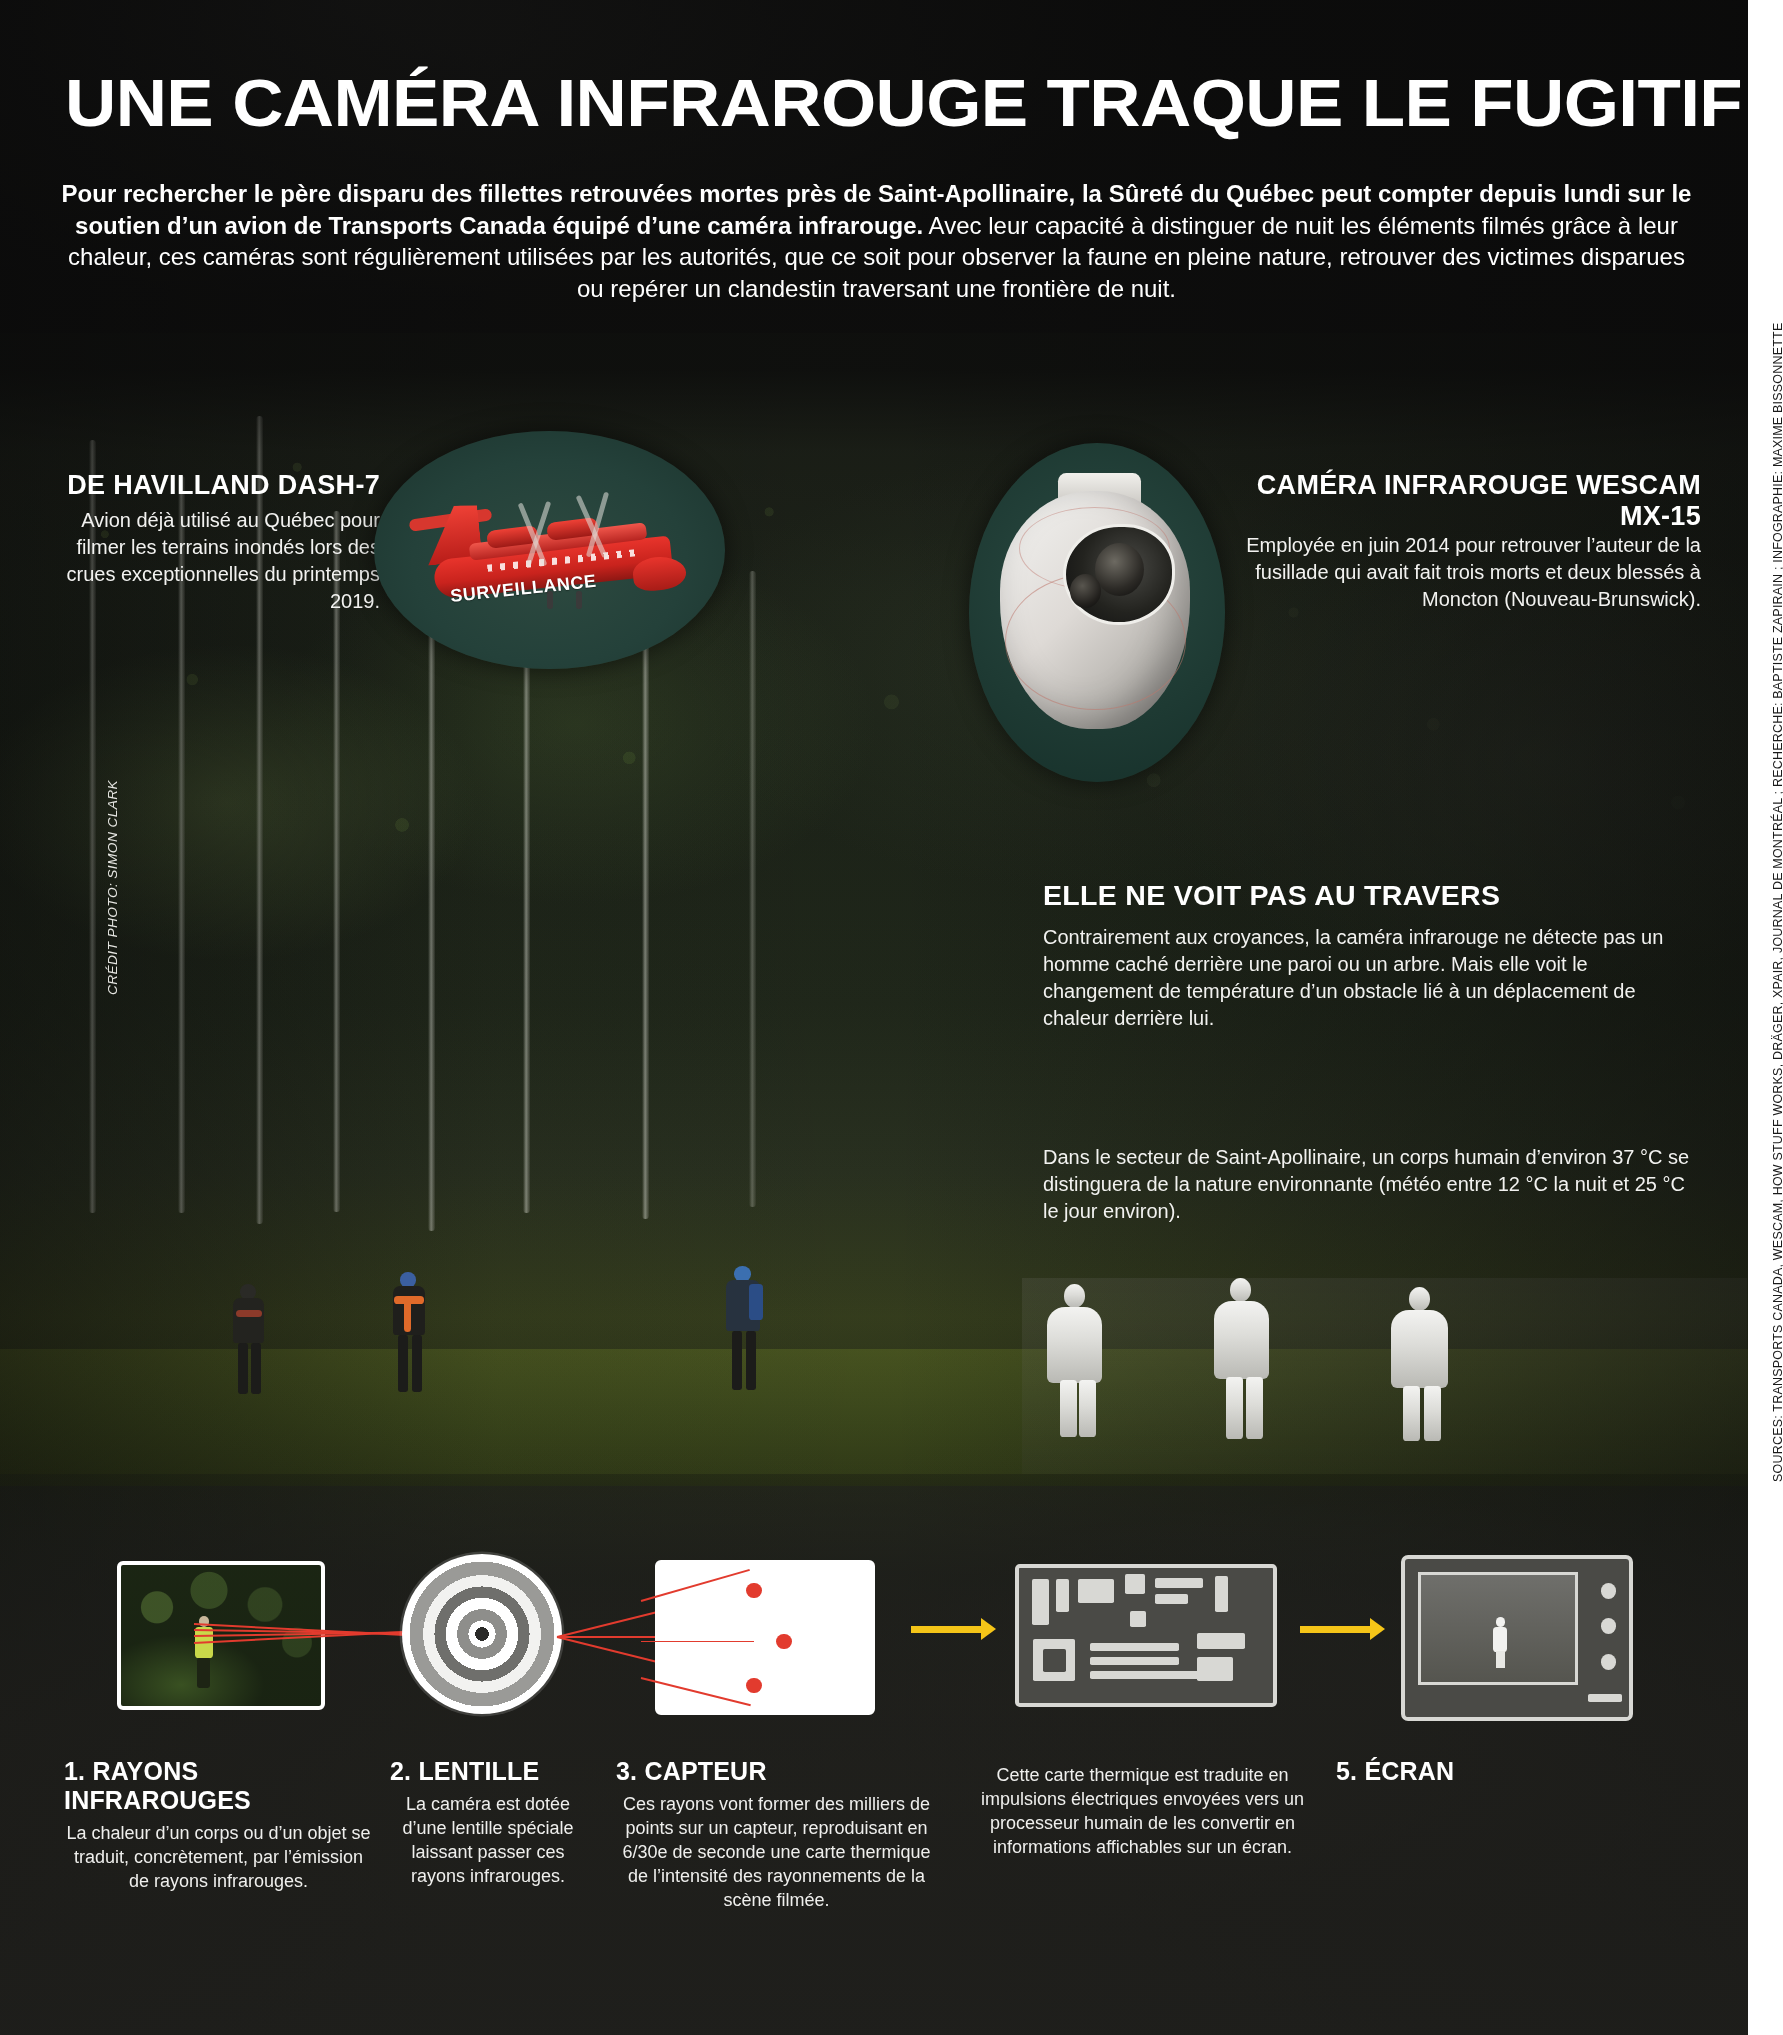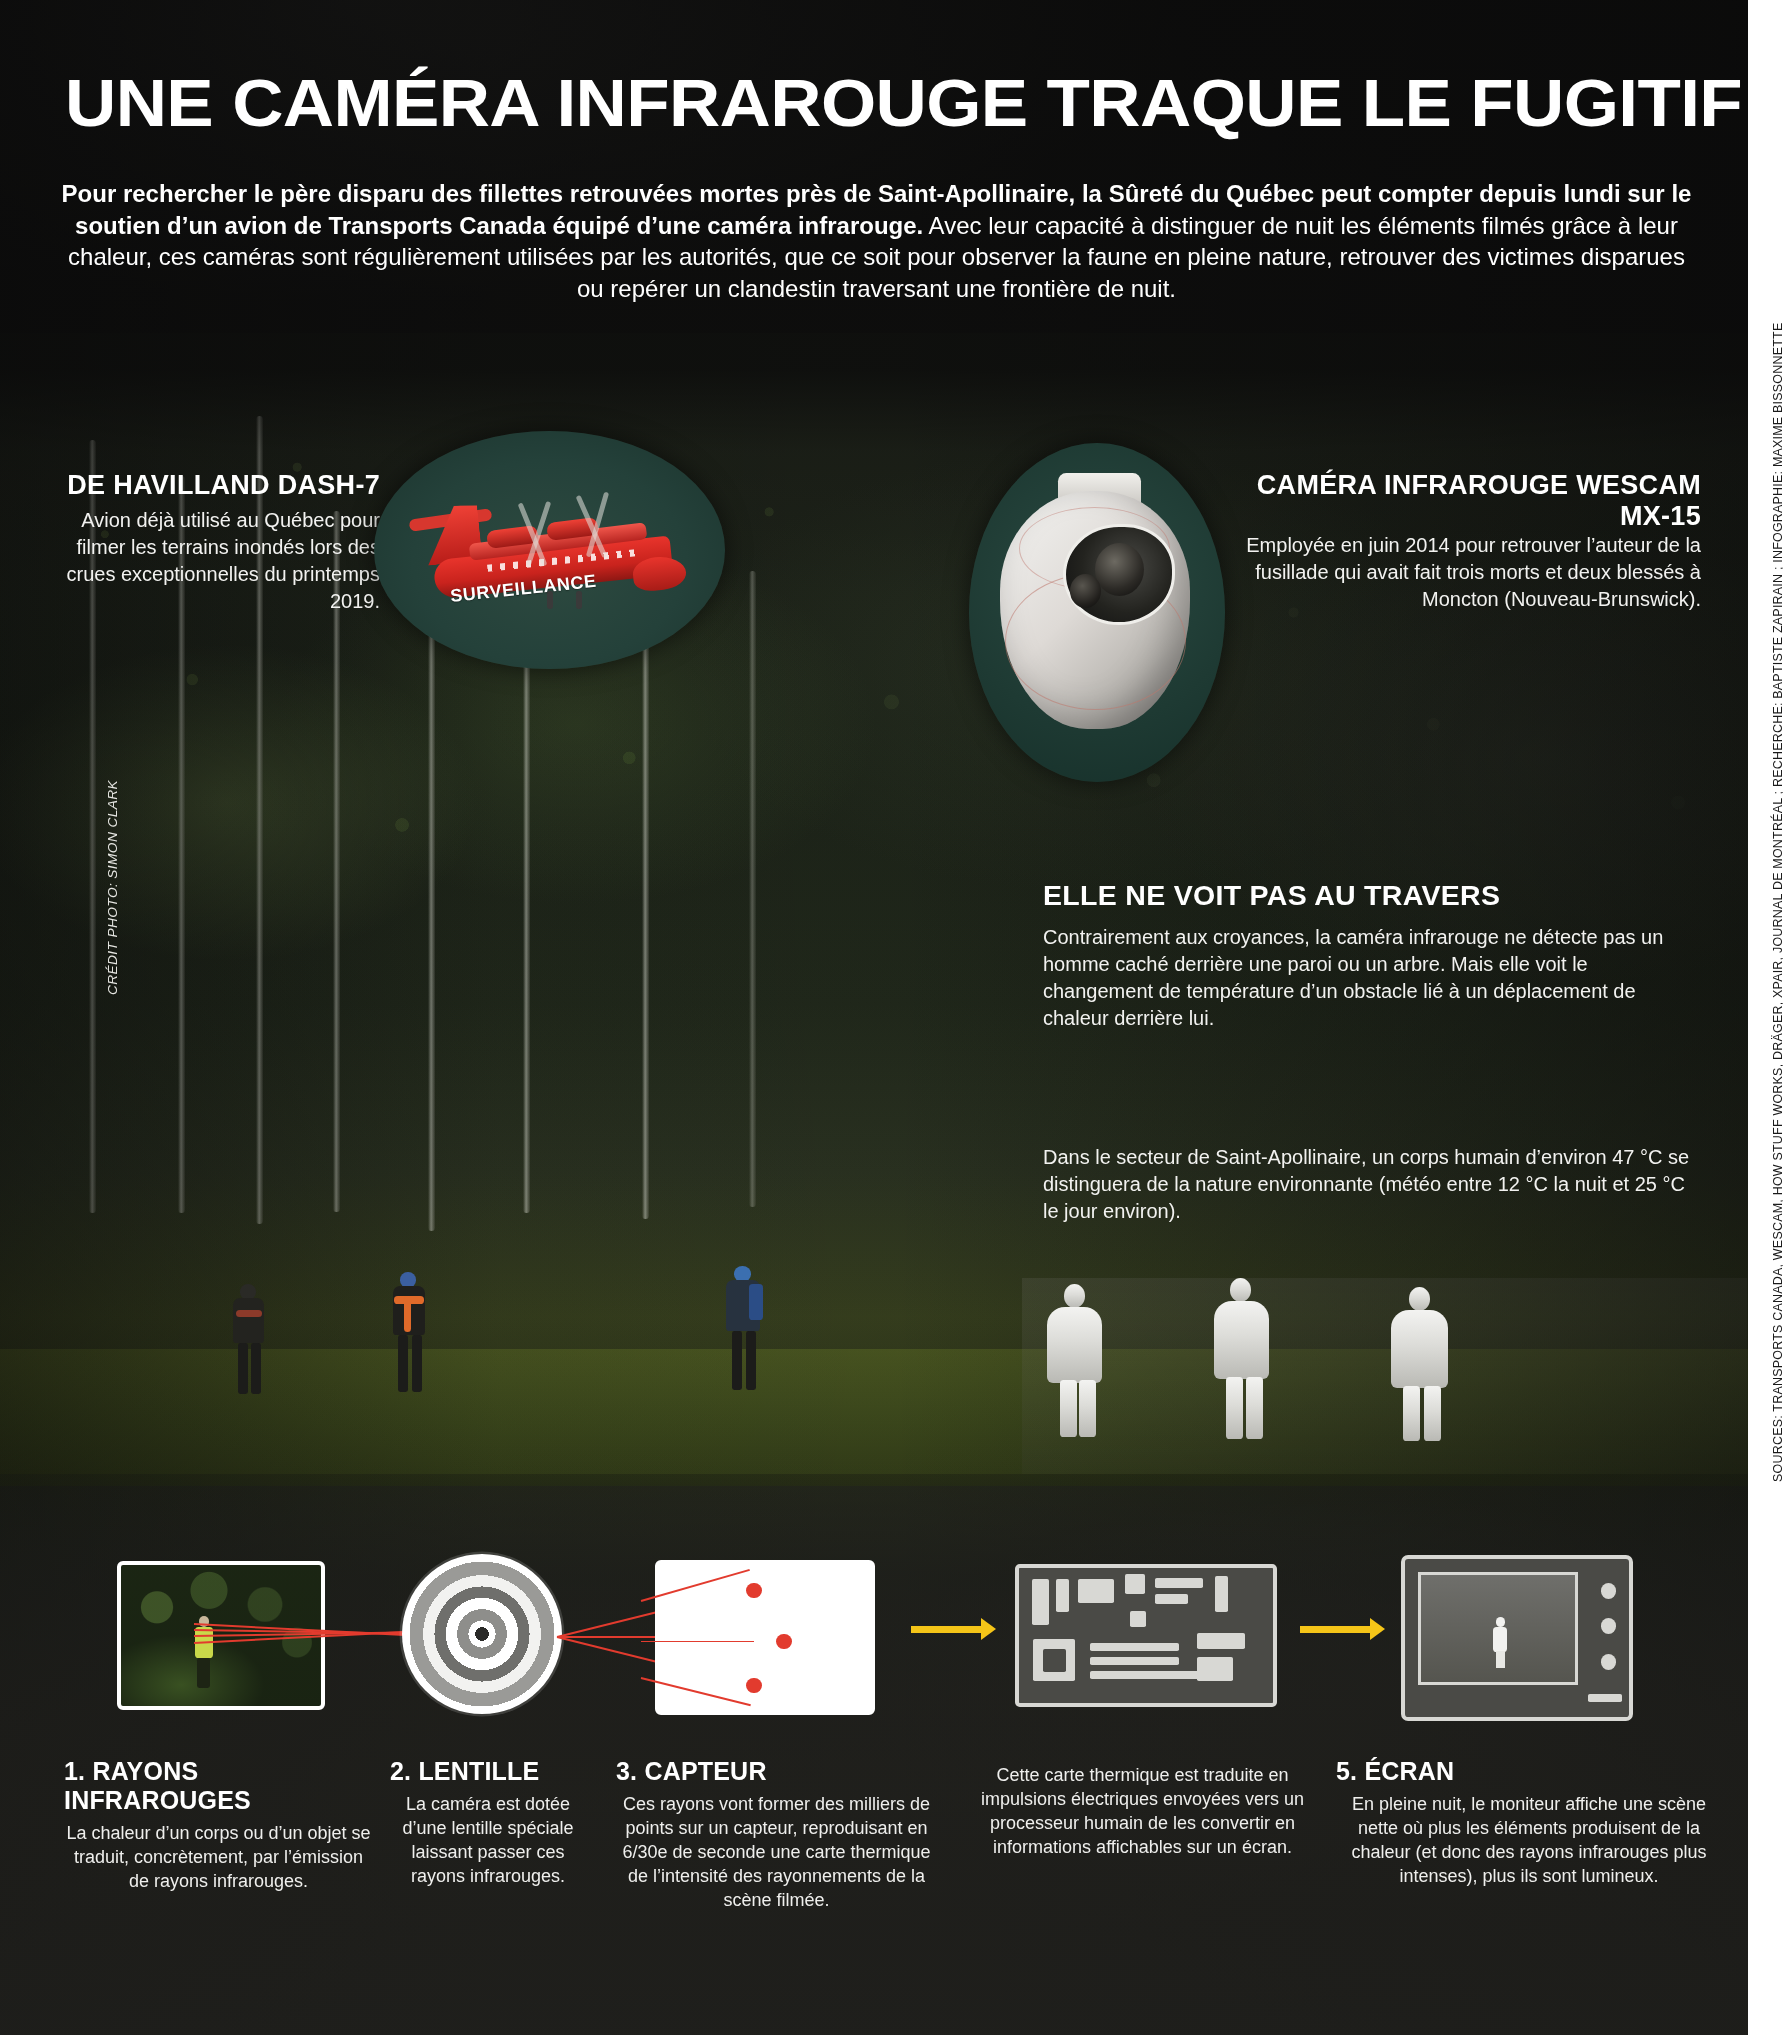--- a/index.html
+++ b/index.html
@@ -535,21 +535,21 @@
       <div class="lens2"></div>
     </div>
   </div>
 
   <div id="callout-travers">
     <div class="callout-title">ELLE NE VOIT PAS AU TRAVERS</div>
     <div class="callout-body">Contrairement aux croyances, la caméra infrarouge ne détecte pas un homme caché derrière une paroi ou un arbre. Mais elle voit le changement de température d’un obstacle lié à un déplacement de chaleur derrière lui.</div>
   </div>
 
   <div id="callout-secteur">
-    <div class="callout-body">Dans le secteur de Saint-Apollinaire, un corps humain d’environ 47 °C se distinguera de la nature environnante (météo entre 12 °C la nuit et 25 °C le jour environ).</div>
+    <div class="callout-body">Dans le secteur de Saint-Apollinaire, un corps humain d’environ 37 °C se distinguera de la nature environnante (météo entre 12 °C la nuit et 25 °C le jour environ).</div>
   </div>
 
   <div class="process">
 
     <div class="ir-photo">
       <div class="trees"></div>
       <div class="worker">
         <div class="h"></div>
           <div class="b"></div>
           <div class="l"></div>
@@ -630,21 +630,20 @@
       <div class="step-title" style="text-align:left;">3. CAPTEUR</div>
       <div class="step-body">Ces rayons vont former des milliers de points sur un capteur, reproduisant en 6/30e de seconde une carte thermique de l’intensité des rayonnements de la scène filmée.</div>
     </div>
 
     <div class="step" style="left:945px; top:226px; width:363px;">
       <div class="step-body">Cette carte thermique est traduite en impulsions électriques envoyées vers un processeur humain de les convertir en informations affichables sur un écran.</div>
     </div>
 
     <div class="step" style="left:1320px; top:226px; width:386px;">
       <div class="step-title" style="text-align:left;">5. ÉCRAN</div>
-      <div class="step-body">En pleine nuit, le moniteur affiche une scène nette où plus les éléments produisent de la chaleur (et donc des rayons infrarouges plus intenses), plus ils sont lumineux.</div>
     </div>
   </div>
 
   <div class="credit-left">CRÉDIT PHOTO: SIMON CLARK</div>
 
   <div class="right-white-strip">
     <div class="sources-text">SOURCES: TRANSPORTS CANADA, WESCAM, HOW STUFF WORKS, DRÄGER, XPAIR, JOURNAL DE MONTRÉAL ; RECHERCHE: BAPTISTE ZAPIRAIN ; INFOGRAPHIE: MAXIME BISSONNETTE</div>
   </div>
 
 </div>

